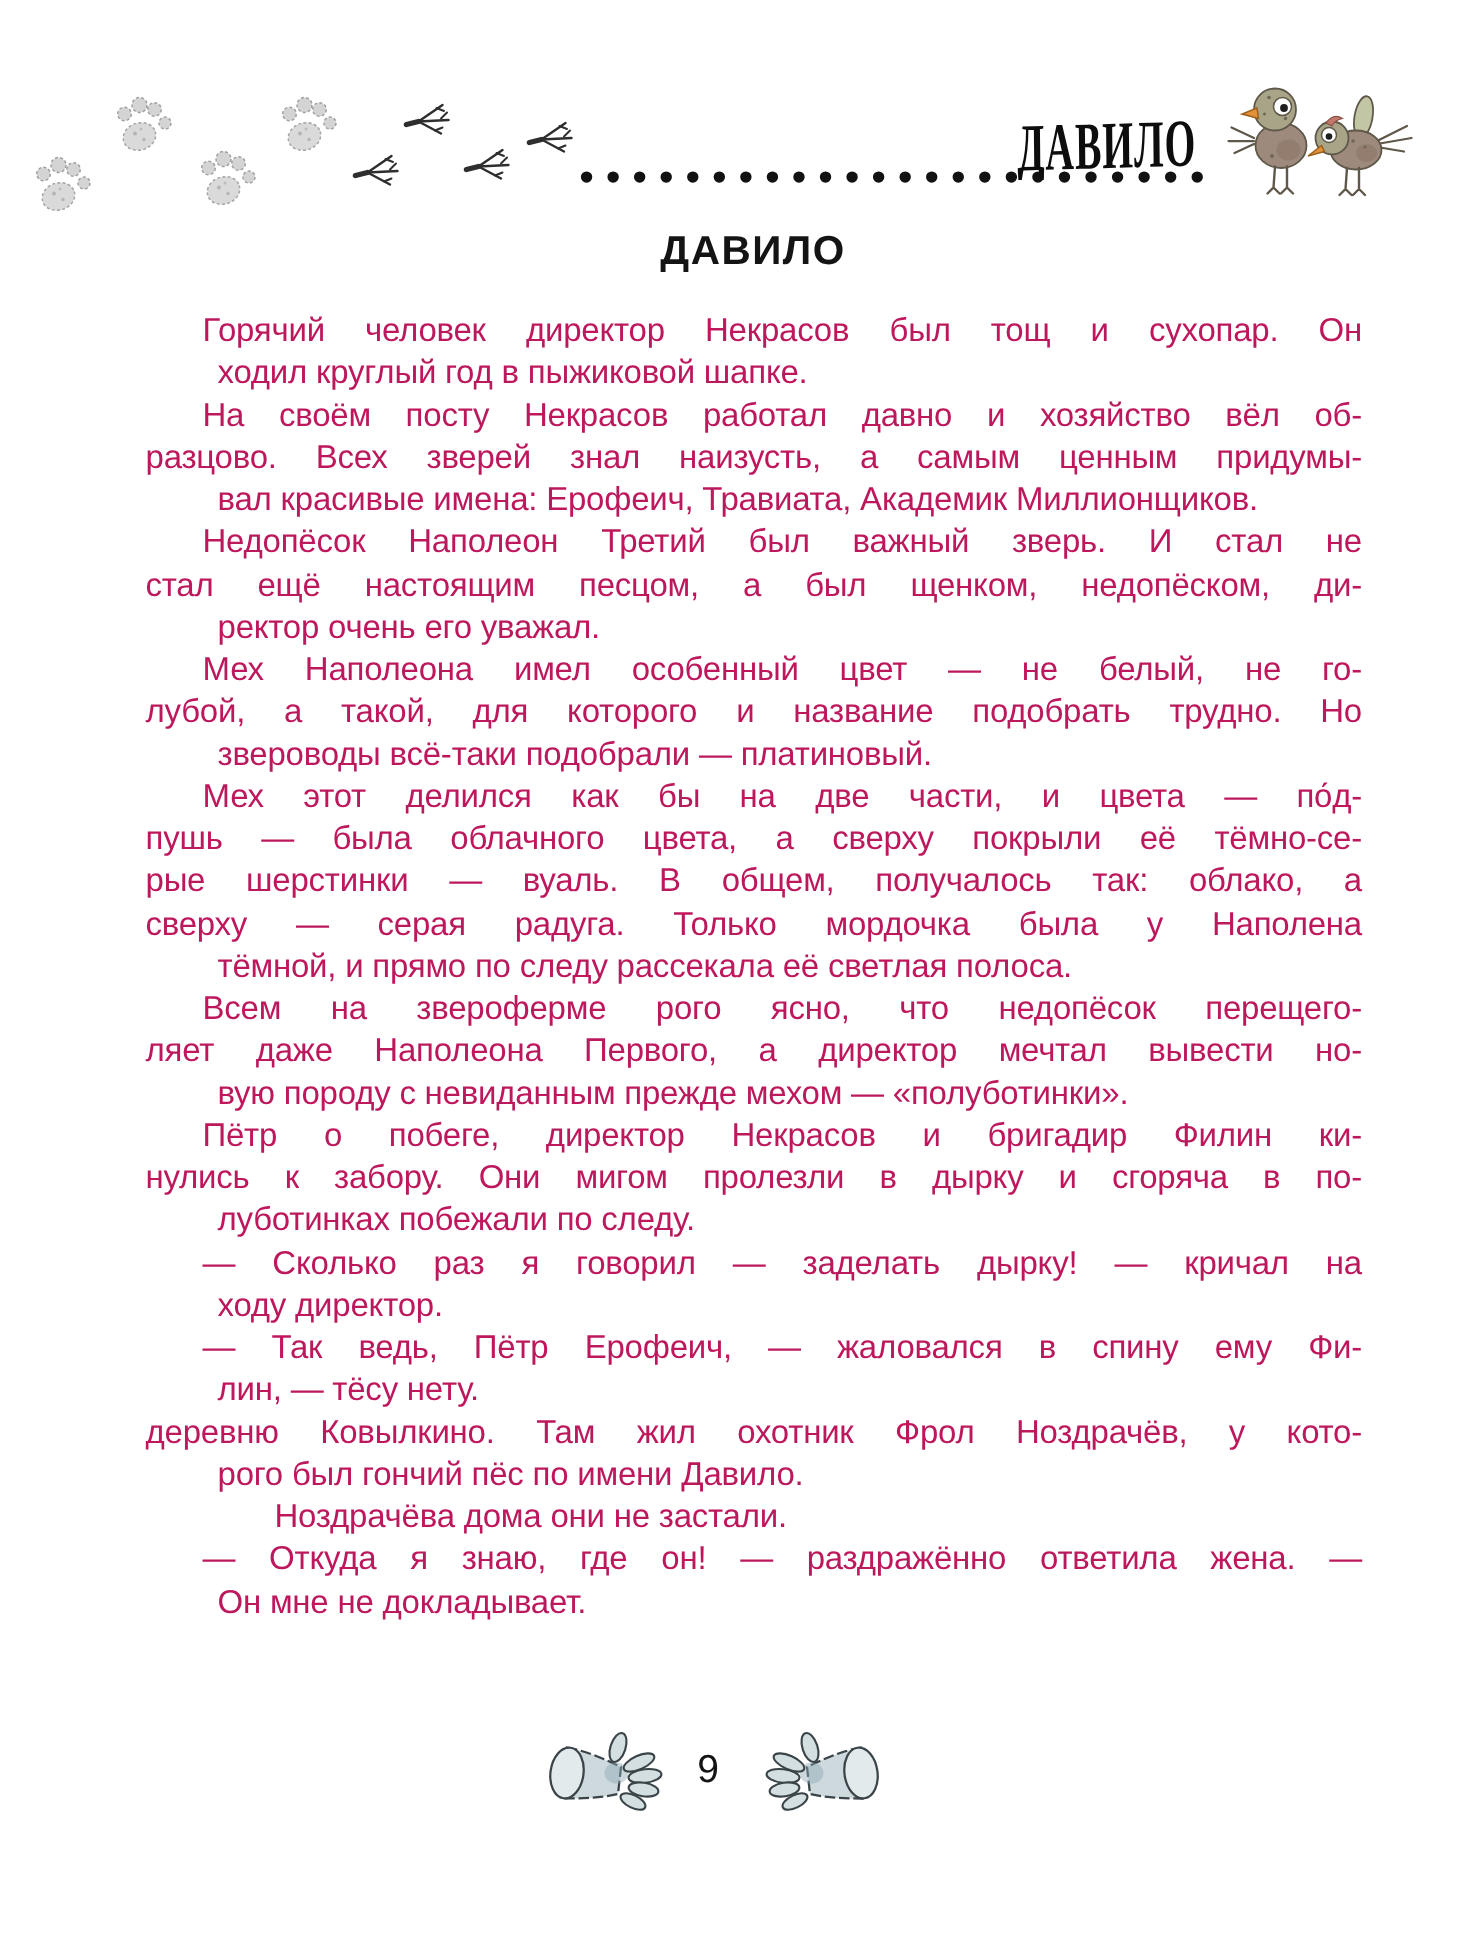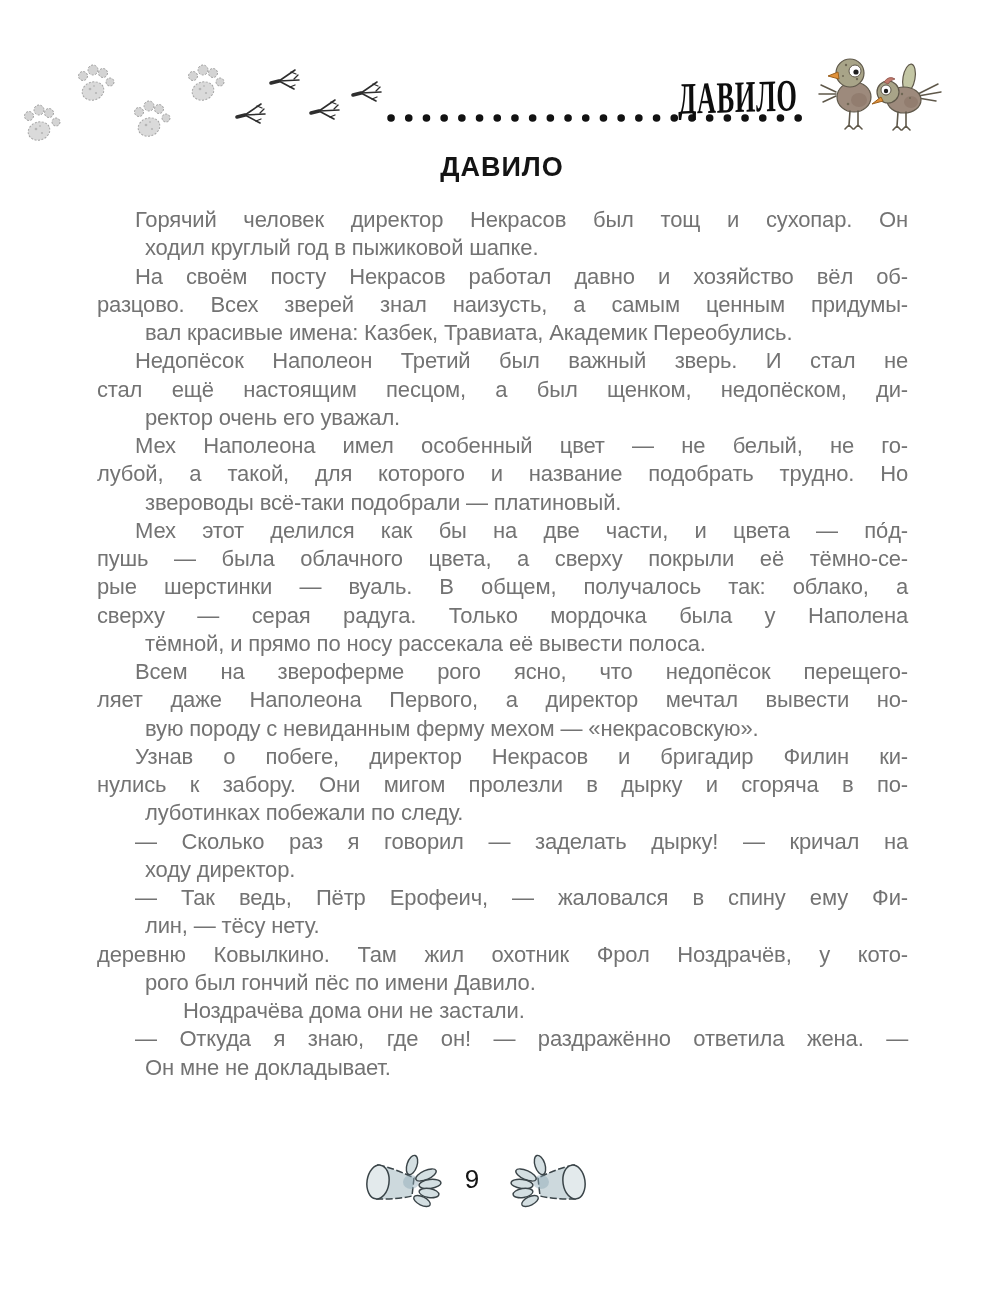--- a/index.html
+++ b/index.html
@@ -21,21 +21,21 @@
     font-weight:bold;
     letter-spacing:1px;
     color:#141414;
   }
   .text-block {
     position:absolute;
     top:206px; left:97px; width:811px;
     font-size:22px;
     line-height:28.25px;
     letter-spacing:-0.15px;
-    color:#737373;
+    color:#be185d;
   }
   .line { text-align:justify; text-align-last:justify; white-space:normal; }
   .line.first { text-indent:38px; }
   .line.last { text-align-last:left;margin-left:48px; }
   .footer-number {
     position:absolute;
     top:1164px; left:446px; width:52px;
     text-align:center;
     font-size:26px;
     color:#141414;
@@ -148,46 +148,46 @@
   <div class="chapter-title">ДАВИЛО</div>
 
   <div class="text-block">
       <div>
         <div class="line first">Горячий человек директор Некрасов был тощ и сухопар. Он</div>
         <div class="line last">ходил круглый год в пыжиковой шапке.</div>
       </div>
       <div>
         <div class="line first">На своём посту Некрасов работал давно и хозяйство вёл об-</div>
         <div class="line">разцово. Всех зверей знал наизусть, а самым ценным придумы-</div>
-        <div class="line last">вал красивые имена: Казбек, Травиата, Академик Переобулись.</div>
+        <div class="line last">вал красивые имена: Ерофеич, Травиата, Академик Миллионщиков.</div>
       </div>
       <div>
         <div class="line first">Недопёсок Наполеон Третий был важный зверь. И стал не</div>
         <div class="line">стал ещё настоящим песцом, а был щенком, недопёском, ди-</div>
         <div class="line last">ректор очень его уважал.</div>
       </div>
       <div>
         <div class="line first">Мех Наполеона имел особенный цвет — не белый, не го-</div>
         <div class="line">лубой, а такой, для которого и название подобрать трудно. Но</div>
         <div class="line last">звероводы всё-таки подобрали — платиновый.</div>
       </div>
       <div>
         <div class="line first">Мех этот делился как бы на две части, и цвета — по́д-</div>
         <div class="line">пушь — была облачного цвета, а сверху покрыли её тёмно-се-</div>
         <div class="line">рые шерстинки — вуаль. В общем, получалось так: облако, а</div>
         <div class="line">сверху — серая радуга. Только мордочка была у Наполена</div>
-        <div class="line last">тёмной, и прямо по носу рассекала её вывести полоса.</div>
+        <div class="line last">тёмной, и прямо по следу рассекала её светлая полоса.</div>
       </div>
       <div>
         <div class="line first">Всем на звероферме рого ясно, что недопёсок перещего-</div>
         <div class="line">ляет даже Наполеона Первого, а директор мечтал вывести но-</div>
-        <div class="line last">вую породу с невиданным ферму мехом — «некрасовскую».</div>
-      </div>
-      <div>
-        <div class="line first">Узнав о побеге, директор Некрасов и бригадир Филин ки-</div>
+        <div class="line last">вую породу с невиданным прежде мехом — «полуботинки».</div>
+      </div>
+      <div>
+        <div class="line first">Пётр о побеге, директор Некрасов и бригадир Филин ки-</div>
         <div class="line">нулись к забору. Они мигом пролезли в дырку и сгоряча в по-</div>
         <div class="line last">луботинках побежали по следу.</div>
       </div>
       <div>
         <div class="line first">— Сколько раз я говорил — заделать дырку! — кричал на</div>
         <div class="line last">ходу директор.</div>
       </div>
       <div>
         <div class="line first">— Так ведь, Пётр Ерофеич, — жаловался в спину ему Фи-</div>
         <div class="line last">лин, — тёсу нету.</div>

